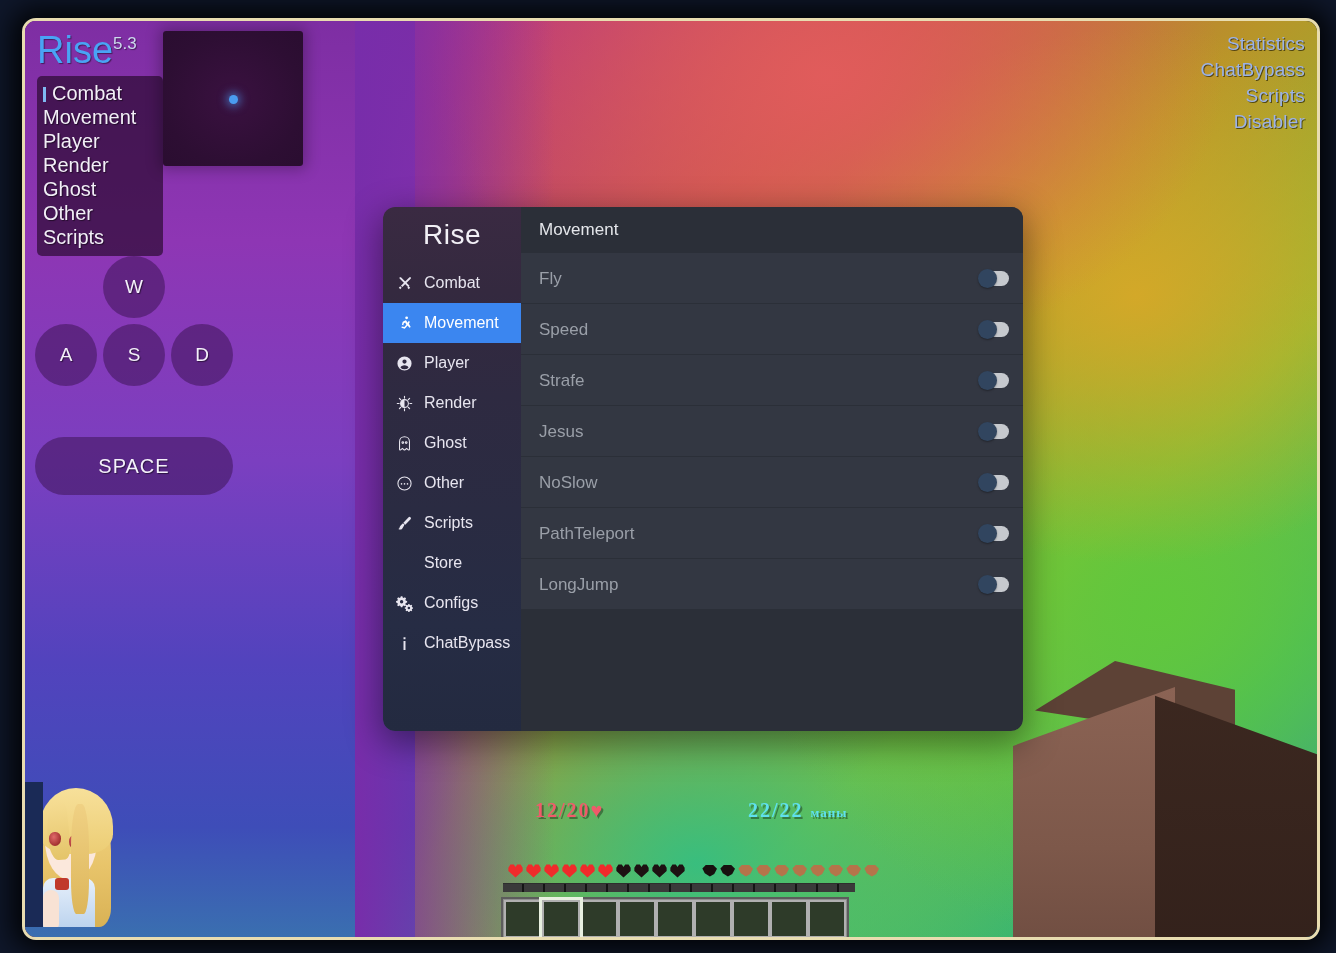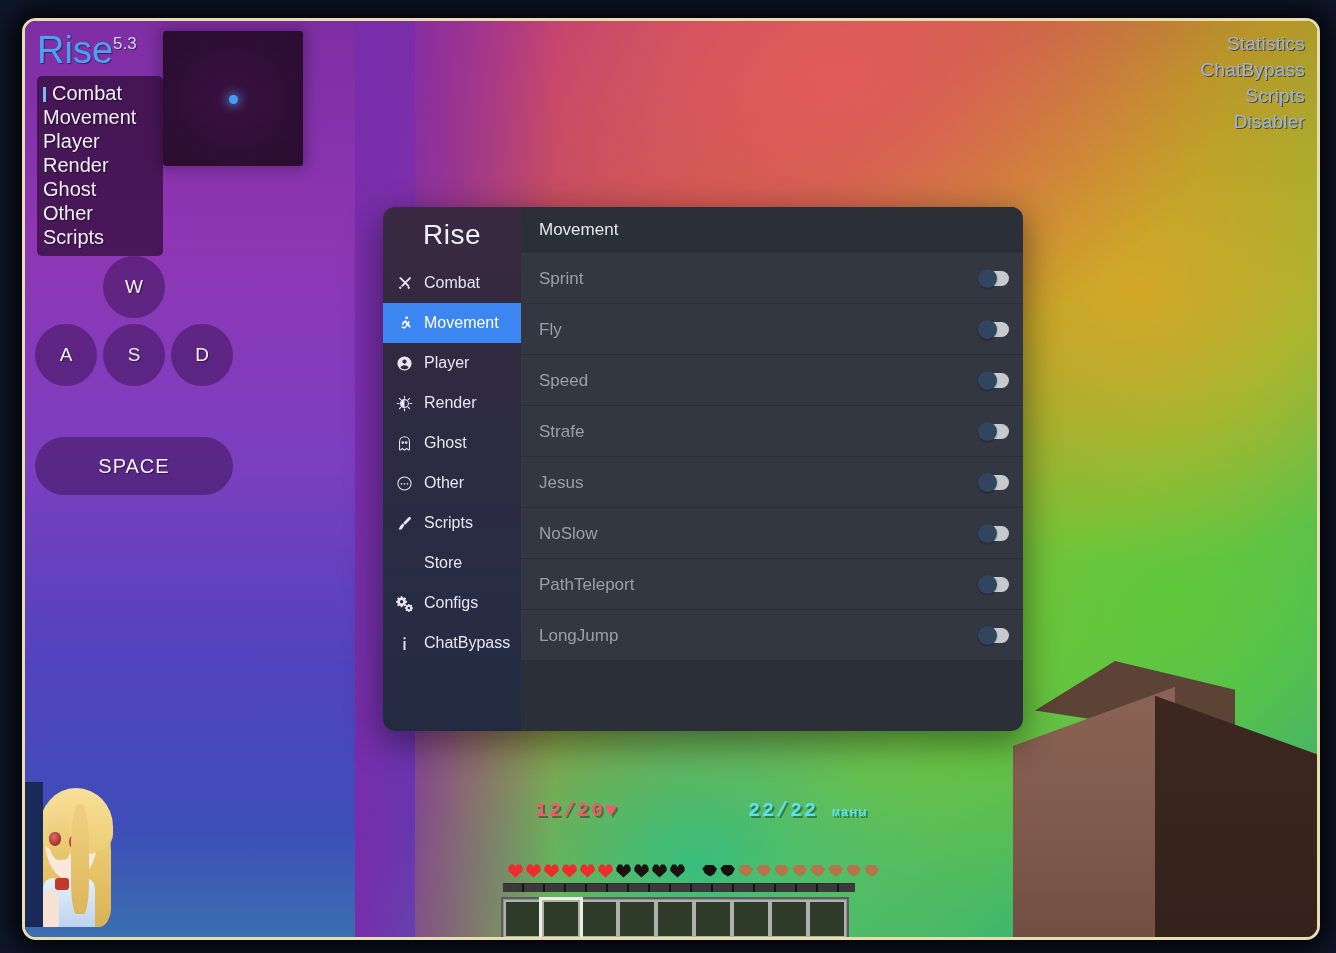--- a/index.html
+++ b/index.html
@@ -150,21 +150,21 @@
   }
   .keycap.k-w { left: 70px; top: 0px;  width: 62px; height: 62px; border-radius: 50%; }
   .keycap.k-a { left: 2px;  top: 68px; width: 62px; height: 62px; border-radius: 50%; }
   .keycap.k-s { left: 70px; top: 68px; width: 62px; height: 62px; border-radius: 50%; }
   .keycap.k-d { left: 138px;top: 68px; width: 62px; height: 62px; border-radius: 50%; }
   .keycap.k-space { left: 2px; top: 138px; width: 198px; height: 58px; border-radius: 29px; font-size: 20px; letter-spacing: 1px; margin-top: 43px; }
 
   
   .pixel-text {
     position: absolute;
-    font-family: Liberation Mono, monospace;
+    font-family: Liberation Serif, serif;
     font-size: 20px;
     letter-spacing: 2px;
     text-shadow: 2px 2px 0 rgba(0,0,0,0.35);
     font-weight: bold;
   }
   #hp-text { left: 510px; top: 778px; color: #f05a6a; }
   #mana-text { left: 723px; top: 778px; color: #5fe0ee; }
   #mana-text .unit { font-size: 13px; letter-spacing: 1px; }
 
   
@@ -597,24 +597,20 @@
                 </svg>
               </span>
               <span class="nlabel">ChatBypass</span>
             </div>
           </div>
       </div>
       <div id="gui-content">
         <div id="content-header">Movement</div>
         <div id="mod-list">
             <div class="mod-row">
-              <span class="mname">Sprint</span>
-              <span class="toggle"></span>
-            </div>
-            <div class="mod-row">
               <span class="mname">Fly</span>
               <span class="toggle"></span>
             </div>
             <div class="mod-row">
               <span class="mname">Speed</span>
               <span class="toggle"></span>
             </div>
             <div class="mod-row">
               <span class="mname">Strafe</span>
               <span class="toggle"></span>

